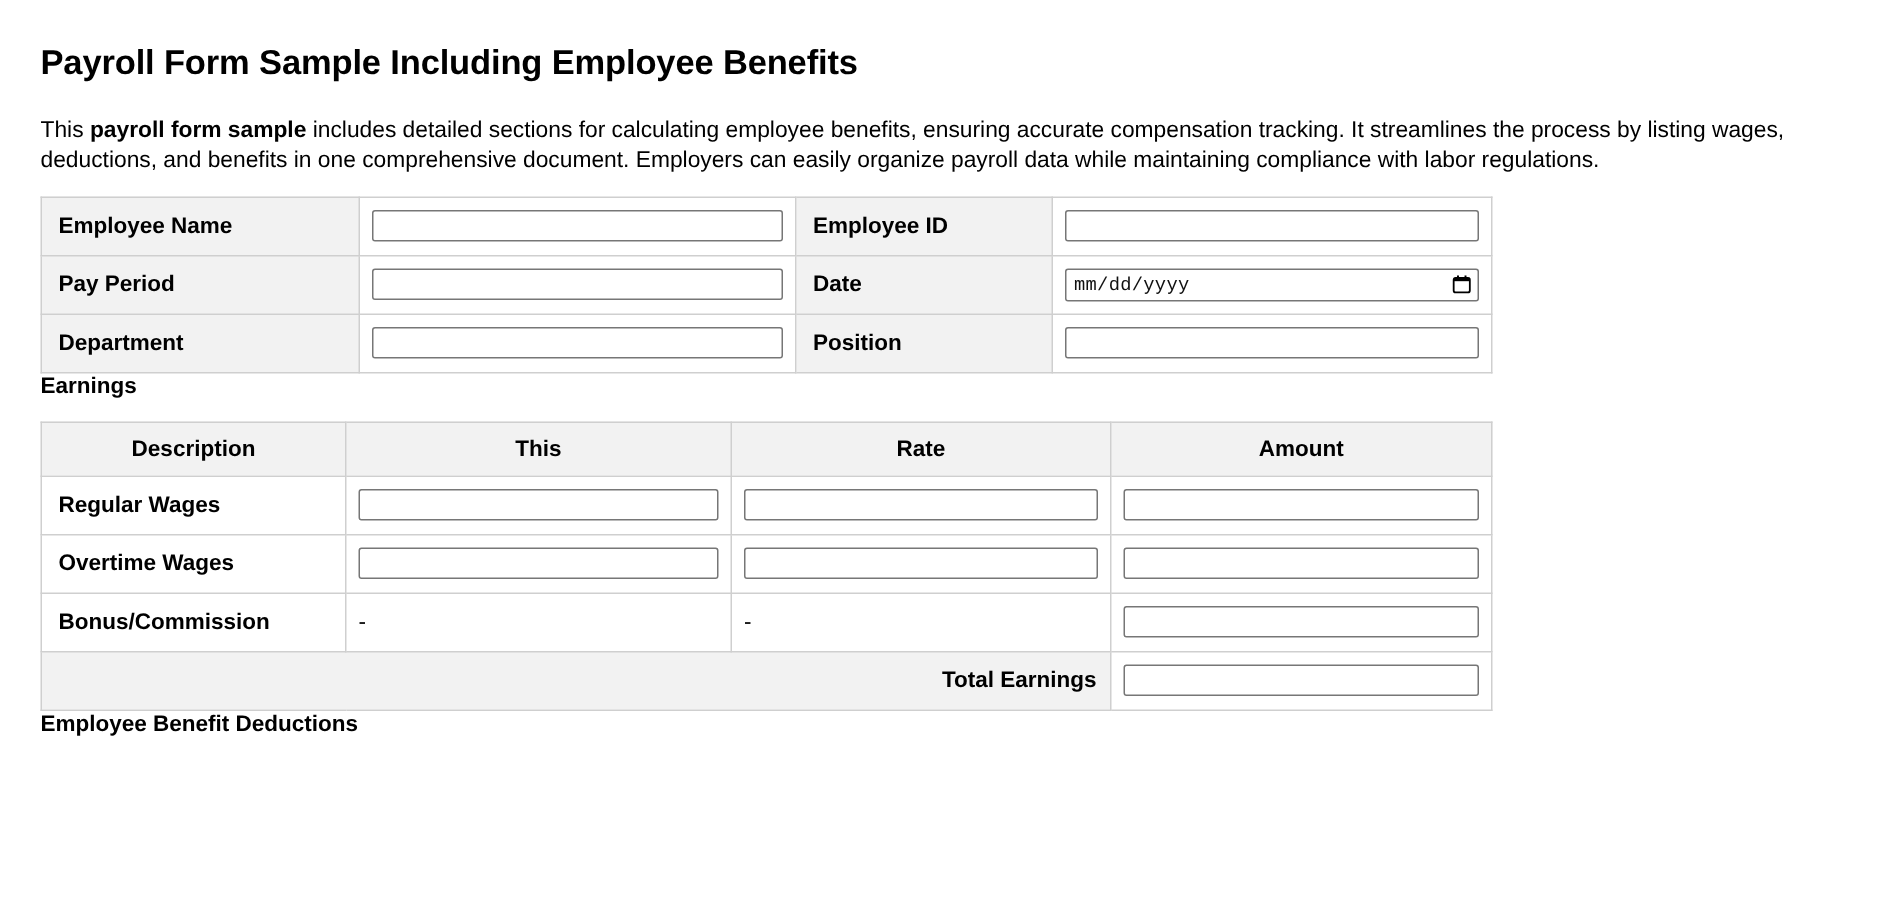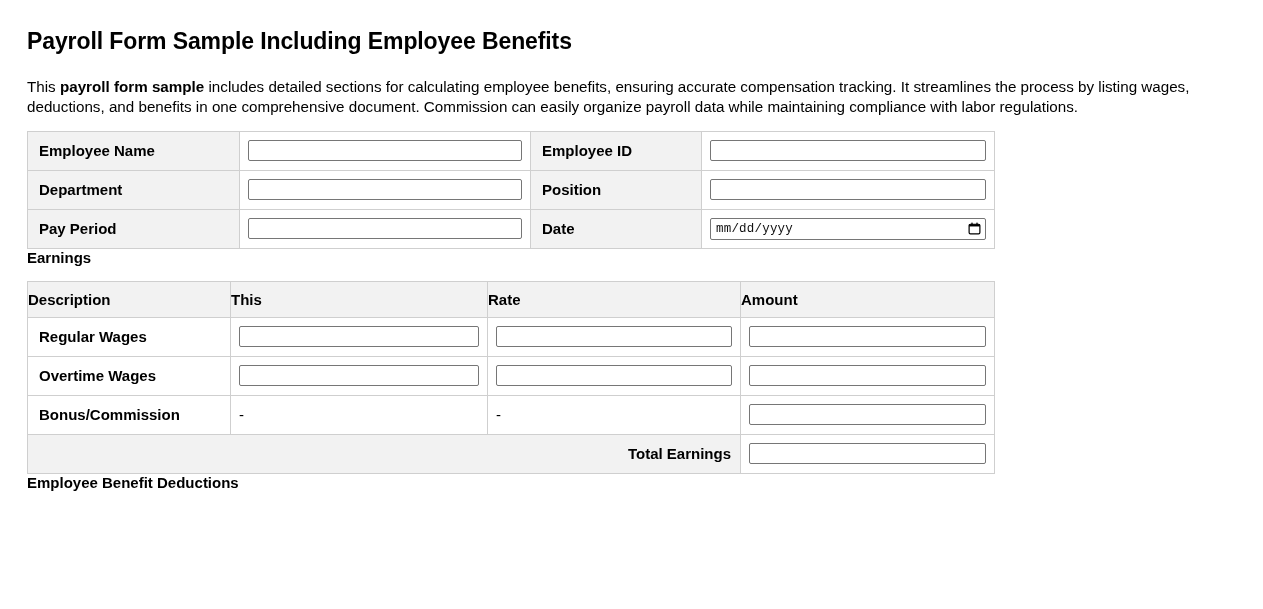--- a/index.html
+++ b/index.html
@@ -78,21 +78,21 @@
   }
   .col-ei-1 { width: 212px; }
   .col-ei-2 { width: 291px; }
   .col-ei-3 { width: 171px; }
   .col-ei-4 { width: 293px; }
 
   
   .tbl-earnings th {
     background: #f2f2f2;
     font-weight: bold;
-    text-align: left;
+    text-align: center;
     height: 35px;
     padding: 0 0 0 11px;
   }
   .tbl-earnings td { height: 38px; }
   .tbl-earnings .desc-cell {
     padding: 0 0 0 11px;
     font-weight: bold;
     background: #fff;
   }
   .tbl-earnings .field-cell {
@@ -160,47 +160,37 @@
     display: block;
   }
 </style>
 </head>
 <body>
 
 <div class="page">
 
   <h1 class="doc-title">Payroll Form Sample Including Employee Benefits</h1>
 
-  <p class="intro"><span>This </span><b>payroll form sample</b><span> includes detailed sections for calculating employee benefits, ensuring accurate compensation tracking. It streamlines the process by listing wages, deductions, and benefits in one comprehensive document. Commission can easily organize payroll data while maintaining compliance with labor regulations.</span></p>
+  <p class="intro"><span>This </span><b>payroll form sample</b><span> includes detailed sections for calculating employee benefits, ensuring accurate compensation tracking. It streamlines the process by listing wages, deductions, and benefits in one comprehensive document. Employers can easily organize payroll data while maintaining compliance with labor regulations.</span></p>
 
 
   <table class="form-table tbl-emp-info">
     <colgroup>
       <col class="col-ei-1">
         <col class="col-ei-2">
         <col class="col-ei-3">
         <col class="col-ei-4">
     </colgroup>
     <tbody>
       <tr>
         <td class="label-cell">Employee Name</td>
         <td class="field-cell">
           <input class="text-field" type="text" value="" style="">
         </td>
         <td class="label-cell">Employee ID</td>
-        <td class="field-cell">
-          <input class="text-field" type="text" value="" style="">
-        </td>
-      </tr>
-      <tr>
-        <td class="label-cell">Department</td>
-        <td class="field-cell">
-          <input class="text-field" type="text" value="" style="">
-        </td>
-        <td class="label-cell">Position</td>
         <td class="field-cell">
           <input class="text-field" type="text" value="" style="">
         </td>
       </tr>
       <tr>
         <td class="label-cell">Pay Period</td>
         <td class="field-cell">
           <input class="text-field" type="text" value="" style="">
         </td>
         <td class="label-cell">Date</td>
@@ -209,20 +199,30 @@
             <span class="date-placeholder">mm/dd/yyyy</span>
             <svg class="calendar-icon" viewBox="0 0 14 14">
               <rect x="1.2" y="2.4" width="11.6" height="10.4" rx="1.4" ry="1.4" fill="none" stroke="#000" stroke-width="1.3"></rect>
               <rect x="1.2" y="2.4" width="11.6" height="2.4" fill="#000"></rect>
               <rect x="3.6" y="0.7" width="1.4" height="2.6" fill="#000"></rect>
               <rect x="9.0" y="0.7" width="1.4" height="2.6" fill="#000"></rect>
             </svg>
           </div>
         </td>
       </tr>
+      <tr>
+        <td class="label-cell">Department</td>
+        <td class="field-cell">
+          <input class="text-field" type="text" value="" style="">
+        </td>
+        <td class="label-cell">Position</td>
+        <td class="field-cell">
+          <input class="text-field" type="text" value="" style="">
+        </td>
+      </tr>
     </tbody>
   </table>
 
   <h2 class="section-heading sec-earnings-heading">Earnings</h2>
 
   <table class="form-table tbl-earnings">
     <colgroup>
       <col class="col-e-1">
         <col class="col-e-2">
         <col class="col-e-3">

